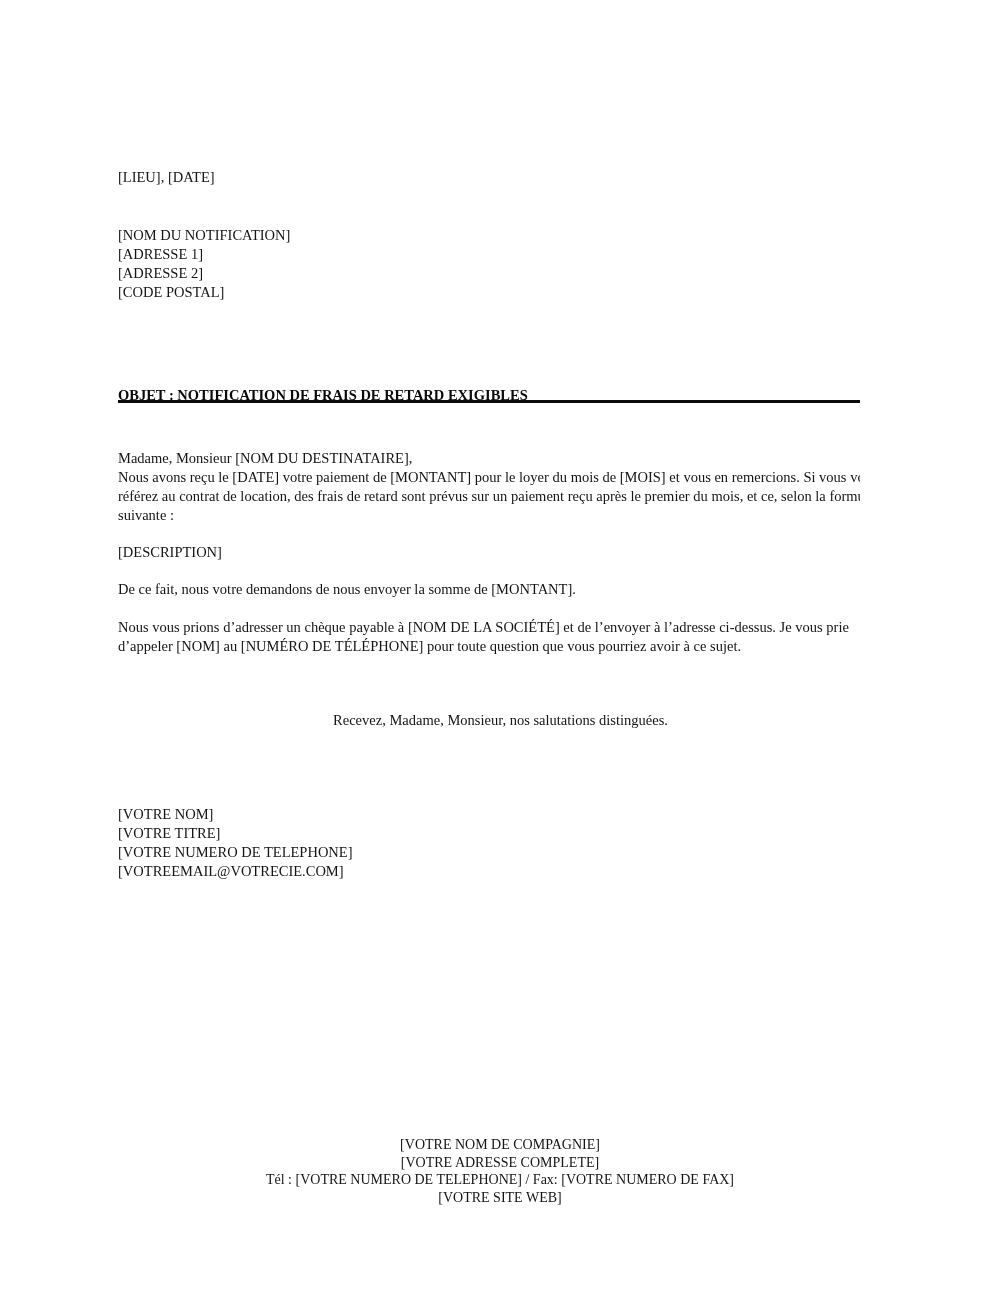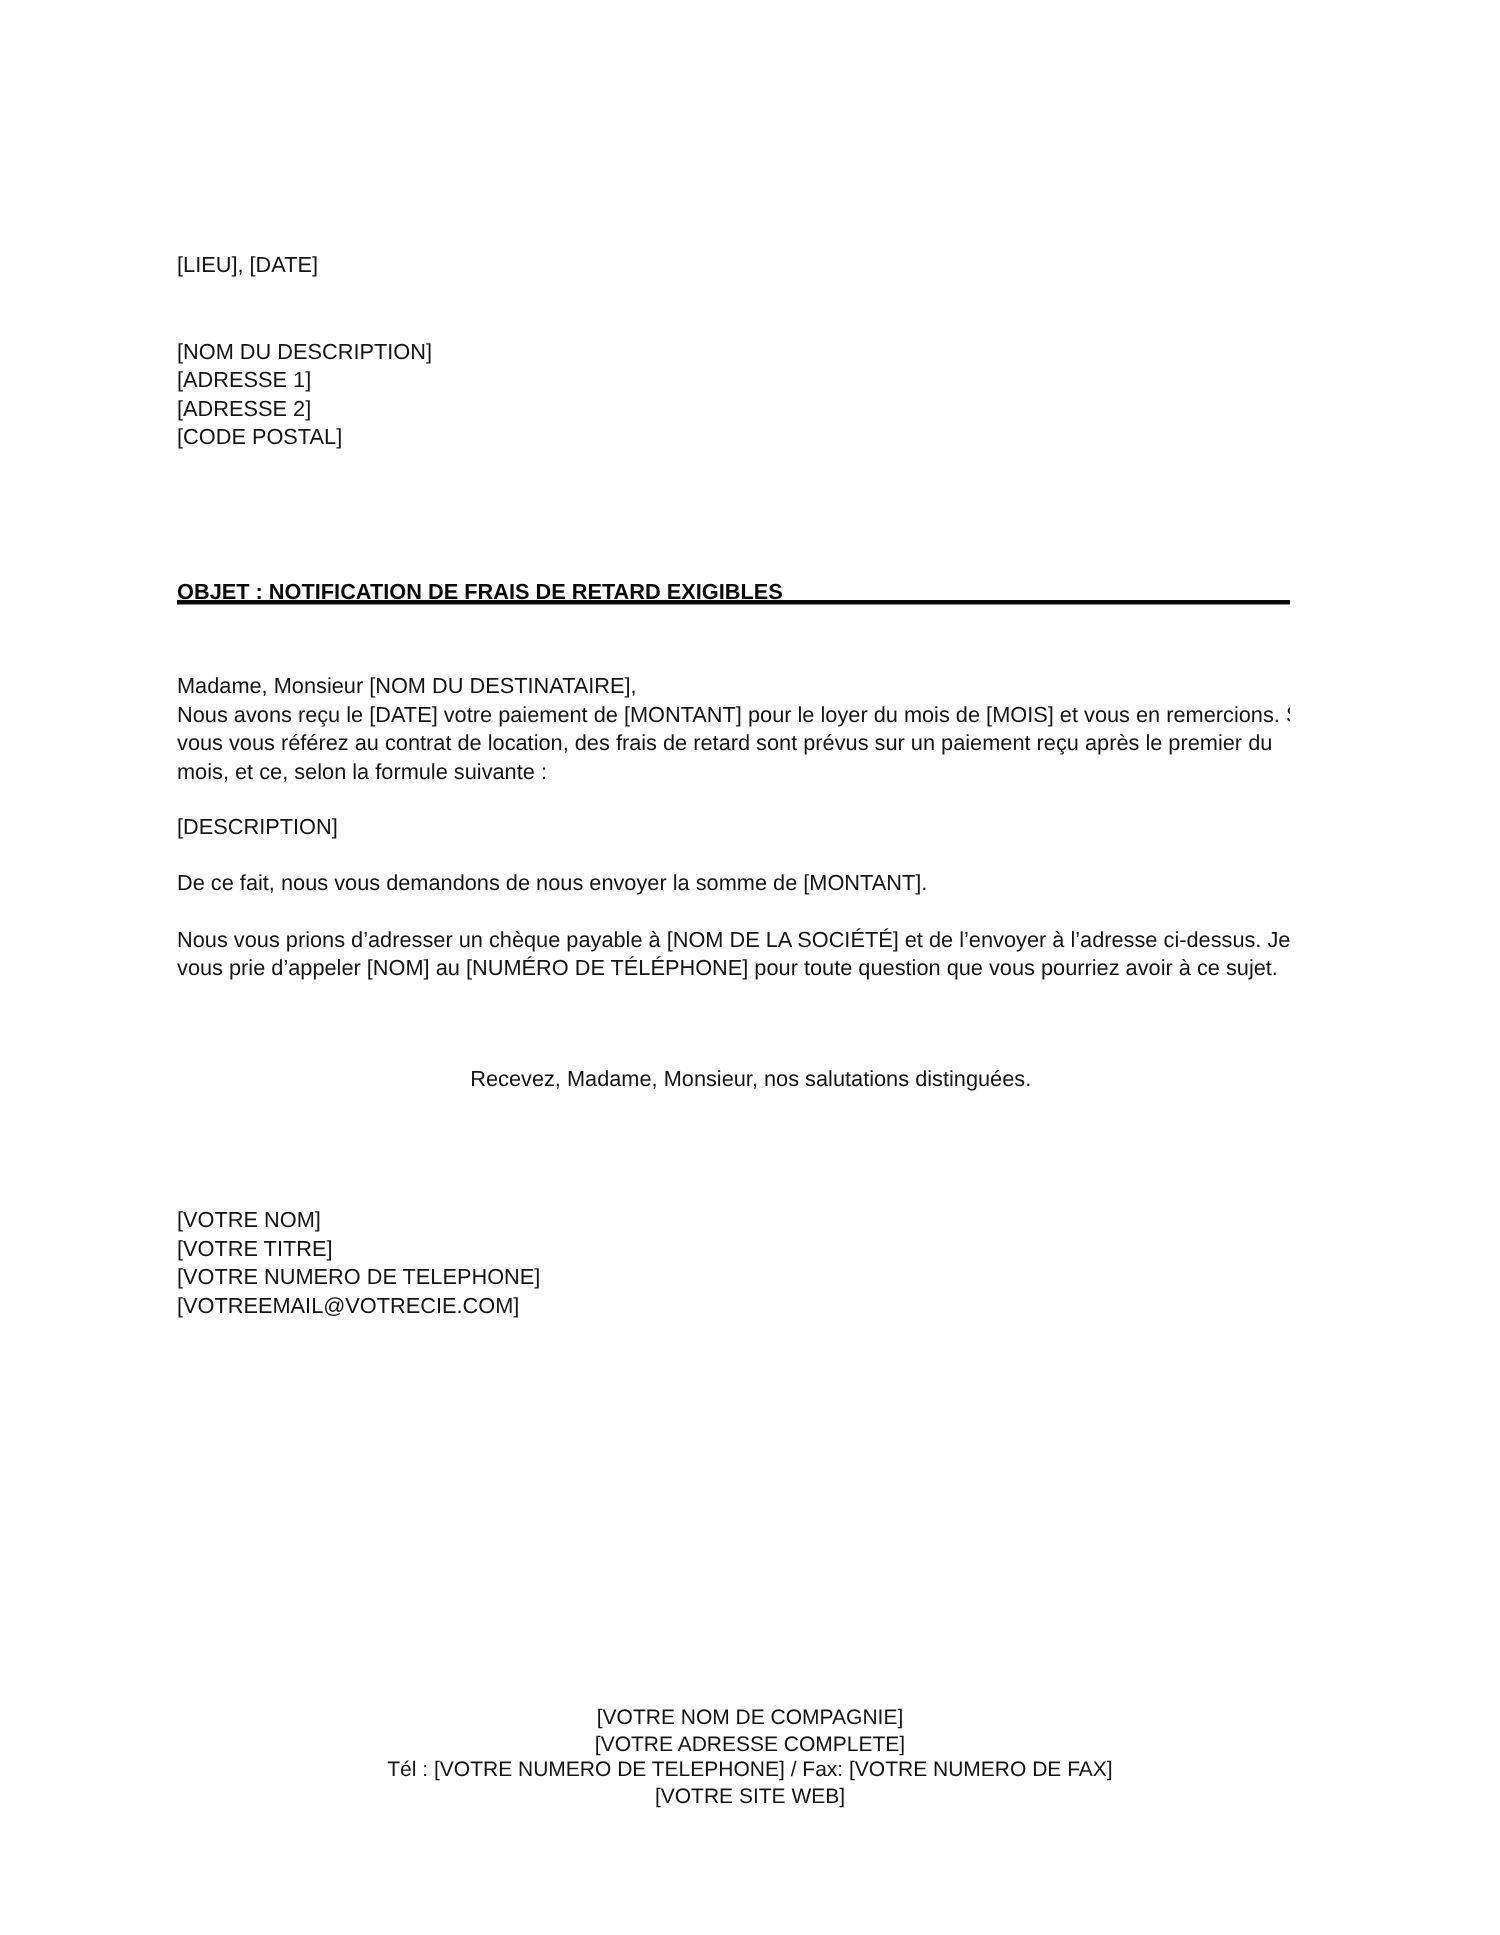--- a/index.html
+++ b/index.html
@@ -5,21 +5,21 @@
   html, body {
     margin: 0;
     padding: 0;
     background: #ffffff;
   }
   .page {
     position: relative;
     width: 860px;
     height: 1290px;
     background: #ffffff;
-    font-family: Liberation Sans, sans-serif;
+    font-family: Liberation Serif, serif;
     font-size: 14.5px;
     line-height: 19px;
     color: #141414;
     overflow: hidden;
   }
   .abs { position: absolute; left: 118px; width: 765px; }
   p { margin: 0; padding: 0; }
 
   .date-line      { top: 168px; }
   .recipient-block{ top: 226px; }
@@ -45,37 +45,37 @@
   }
 </style>
 </head>
 <body>
 
 <div class="page">
 
   <p class="abs date-line">[LIEU], [DATE]</p>
 
   <div class="abs recipient-block">
-    <p>[NOM DU DESCRIPTION]</p>
+    <p>[NOM DU NOTIFICATION]</p>
     <p>[ADRESSE 1]</p>
     <p>[ADRESSE 2]</p>
     <p>[CODE POSTAL]</p>
   </div>
 
   <p class="abs subject">OBJET : NOTIFICATION DE FRAIS DE RETARD EXIGIBLES</p>
 
   <div class="abs subject-rule"></div>
 
   <p class="abs salutation">Madame, Monsieur [NOM DU DESTINATAIRE],</p>
 
   <p class="abs para-1">Nous avons reçu le [DATE] votre paiement de [MONTANT] pour le loyer du mois de [MOIS] et vous en remercions. Si vous vous référez au contrat de location, des frais de retard sont prévus sur un paiement reçu après le premier du mois, et ce, selon la formule suivante :</p>
 
   <p class="abs description">[DESCRIPTION]</p>
 
-  <p class="abs para-2">De ce fait, nous vous demandons de nous envoyer la somme de [MONTANT].</p>
+  <p class="abs para-2">De ce fait, nous votre demandons de nous envoyer la somme de [MONTANT].</p>
 
   <p class="abs para-3">Nous vous prions d’adresser un chèque payable à [NOM DE LA SOCIÉTÉ] et de l’envoyer à l’adresse ci-dessus. Je vous prie d’appeler [NOM] au [NUMÉRO DE TÉLÉPHONE] pour toute question que vous pourriez avoir à ce sujet.</p>
 
   <p class="abs closing">Recevez, Madame, Monsieur, nos salutations distinguées.</p>
 
   <div class="abs signature-block">
     <p>[VOTRE NOM]</p>
     <p>[VOTRE TITRE]</p>
     <p>[VOTRE NUMERO DE TELEPHONE]</p>
     <p>[VOTREEMAIL@VOTRECIE.COM]</p>

